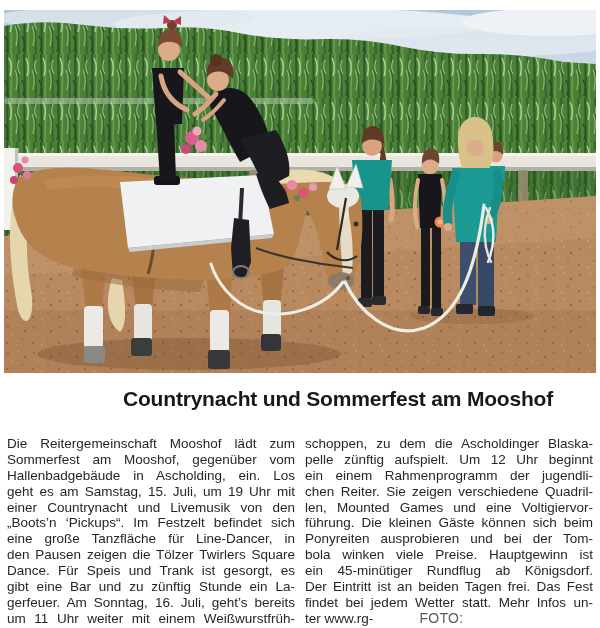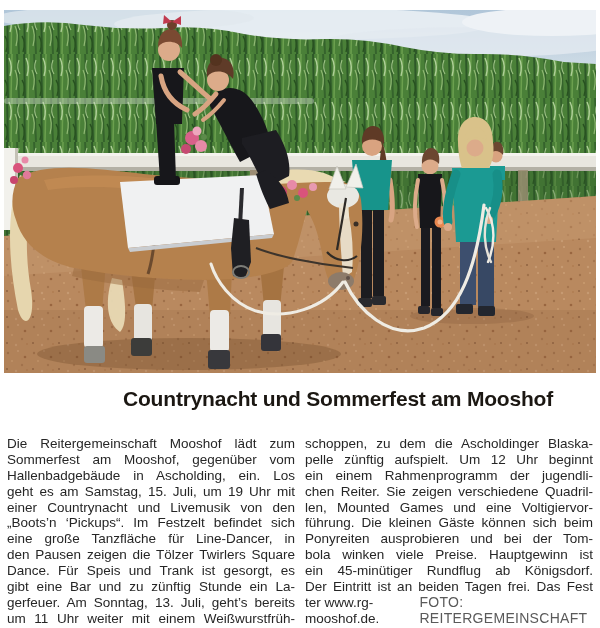--- a/index.html
+++ b/index.html
@@ -248,34 +248,35 @@
       <div class="tline">Die Reitergemeinschaft Mooshof lädt zum</div>
       <div class="tline">Sommerfest am Mooshof, gegenüber vom</div>
       <div class="tline">Hallenbadgebäude in Ascholding, ein. Los</div>
       <div class="tline">geht es am Samstag, 15. Juli, um 19 Uhr mit</div>
       <div class="tline">einer Countrynacht und Livemusik von den</div>
       <div class="tline">„Boots’n ‘Pickups“. Im Festzelt befindet sich</div>
       <div class="tline">eine große Tanzfläche für Line-Dancer, in</div>
       <div class="tline">den Pausen zeigen die Tölzer Twirlers Square</div>
       <div class="tline">Dance. Für Speis und Trank ist gesorgt, es</div>
       <div class="tline">gibt eine Bar und zu zünftig Stunde ein La-</div>
-      <div class="tline">gerfeuer. Am Sonntag, 13. Juli, geht’s bereits</div>
+      <div class="tline">gerfeuer. Am Sonntag, 16. Juli, geht’s bereits</div>
       <div class="tline">um 11 Uhr weiter mit einem Weißwurstfrüh-</div>
     </div>
   <div class="col">
     <div>
         <div class="tline">schoppen, zu dem die Ascholdinger Blaska-</div>
         <div class="tline">pelle zünftig aufspielt. Um 12 Uhr beginnt</div>
         <div class="tline">ein einem Rahmenprogramm der jugendli-</div>
         <div class="tline">chen Reiter. Sie zeigen verschiedene Quadril-</div>
         <div class="tline">len, Mounted Games und eine Voltigiervor-</div>
         <div class="tline">führung. Die kleinen Gäste können sich beim</div>
         <div class="tline">Ponyreiten ausprobieren und bei der Tom-</div>
         <div class="tline">bola winken viele Preise. Hauptgewinn ist</div>
         <div class="tline">ein 45-minütiger Rundflug ab Königsdorf.</div>
         <div class="tline">Der Eintritt ist an beiden Tagen frei. Das Fest</div>
+        <div class="tline">findet bei jedem Wetter statt. Mehr Infos un-</div>
       </div>
     <div class="lastline">
       <span class="url">ter www.rg-mooshof.de.</span>
       <span class="credit">FOTO: REITERGEMEINSCHAFT</span>
     </div>
   </div>
 </div>
 
 </body></html>

